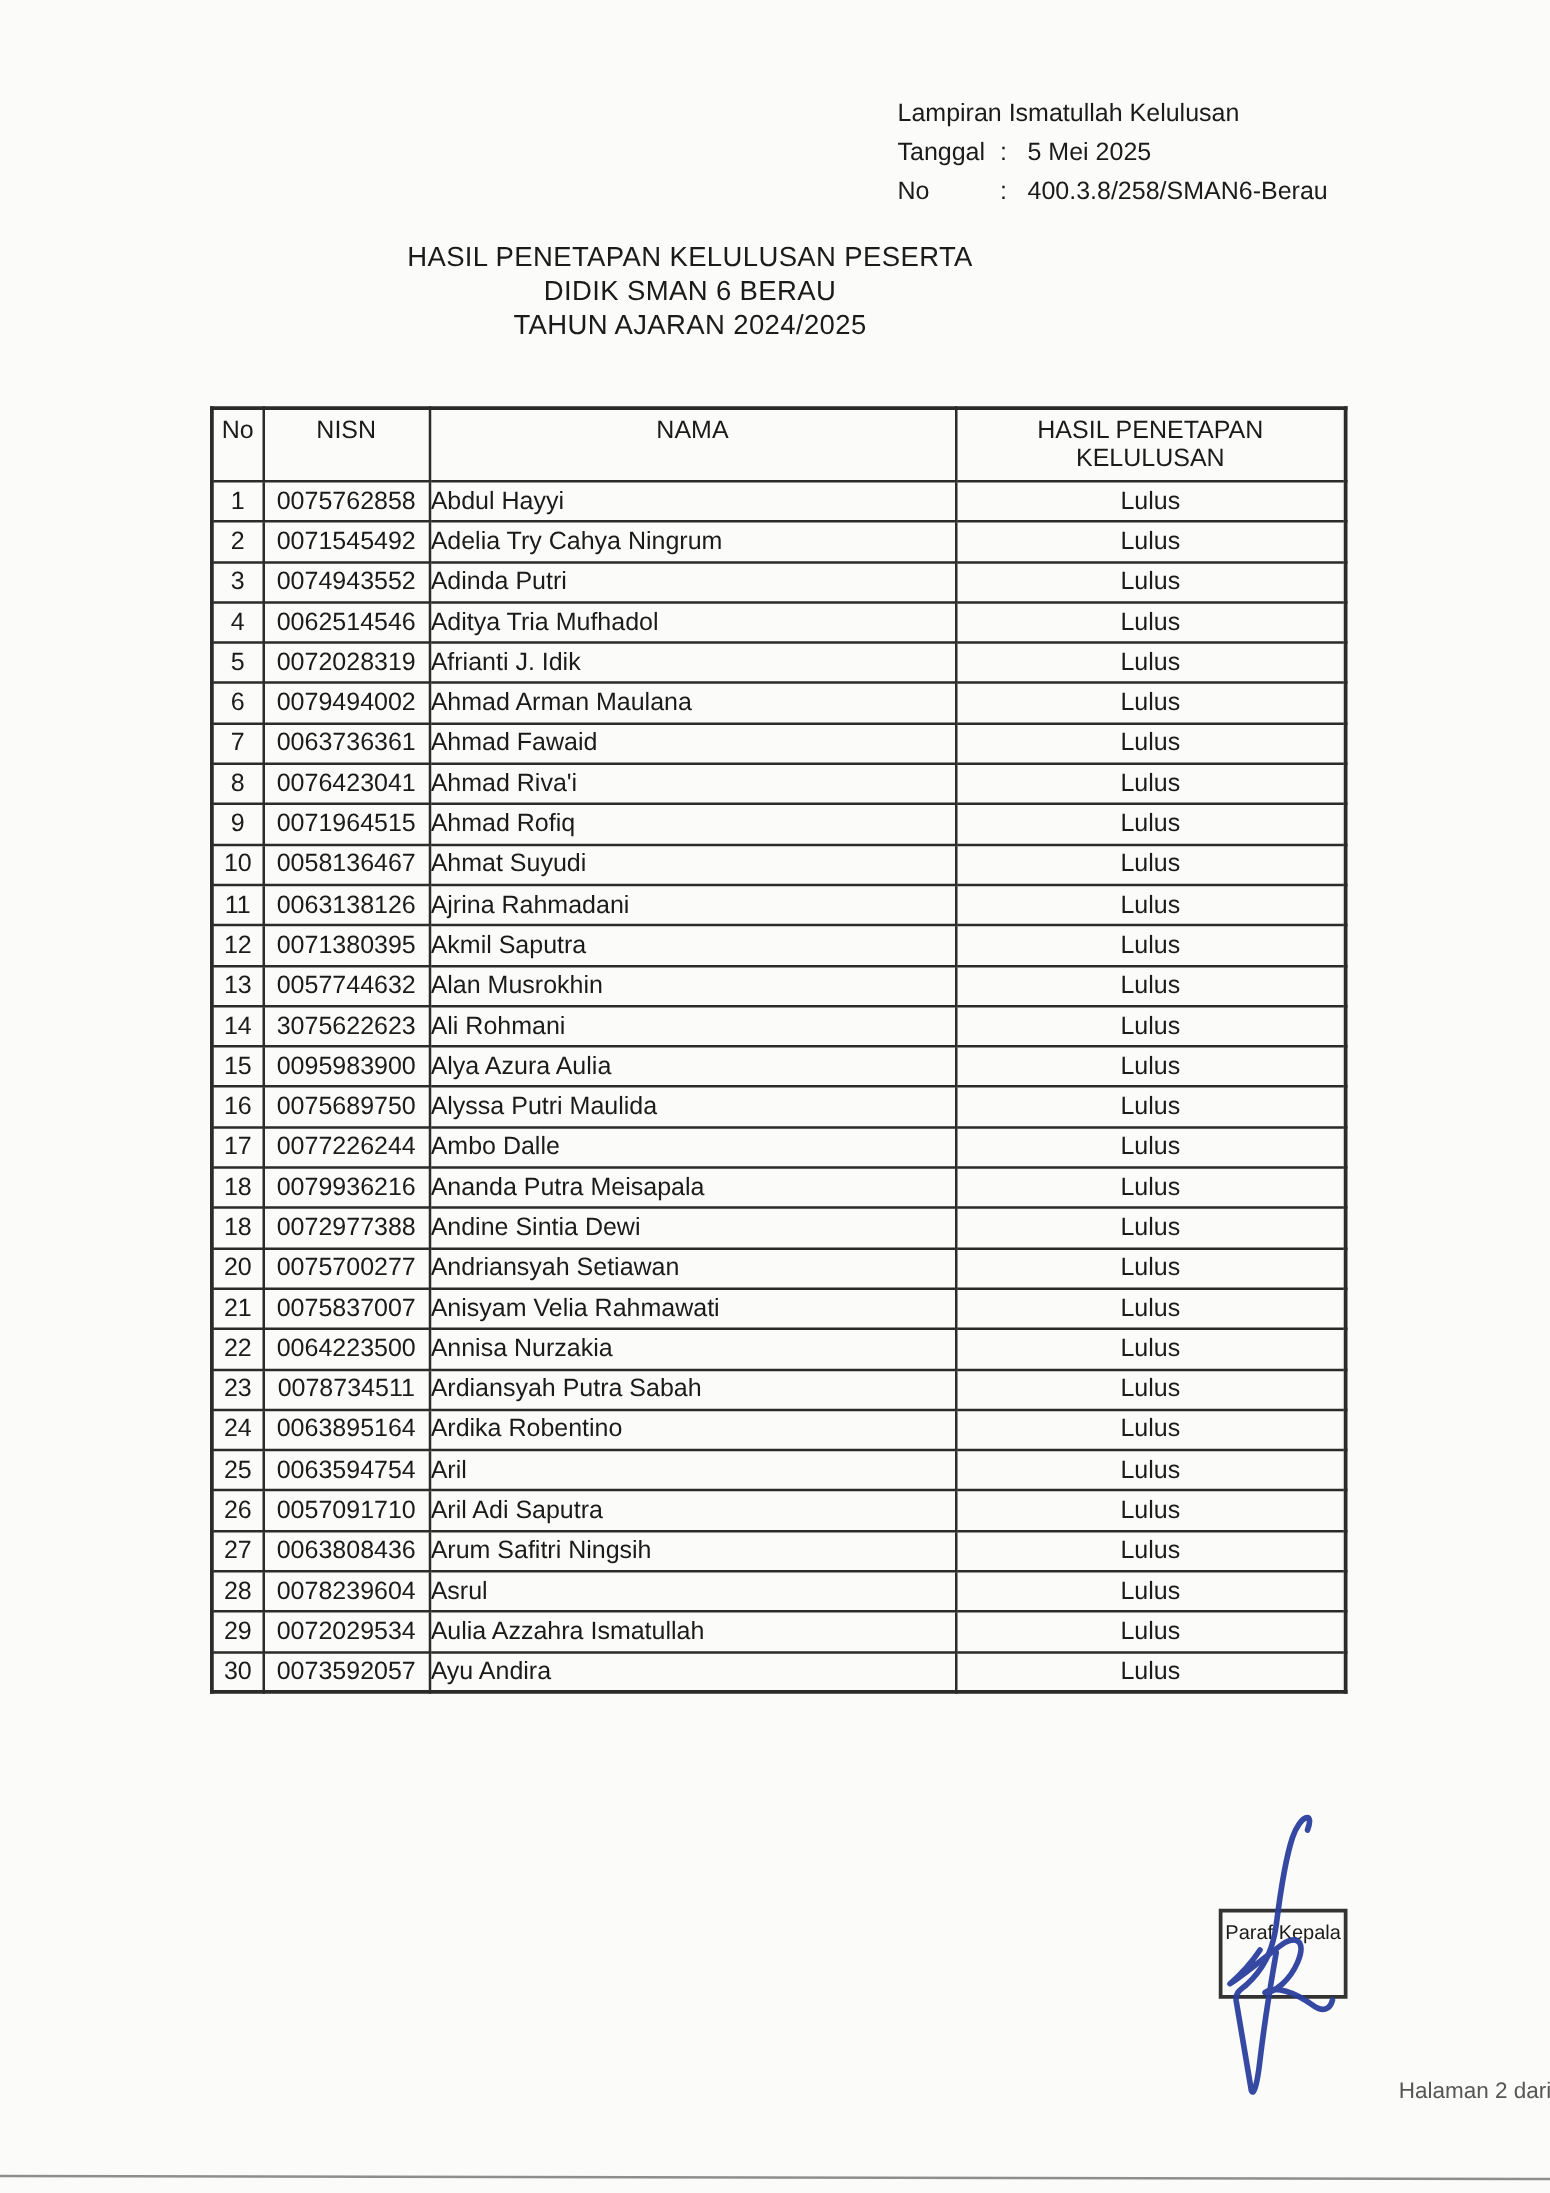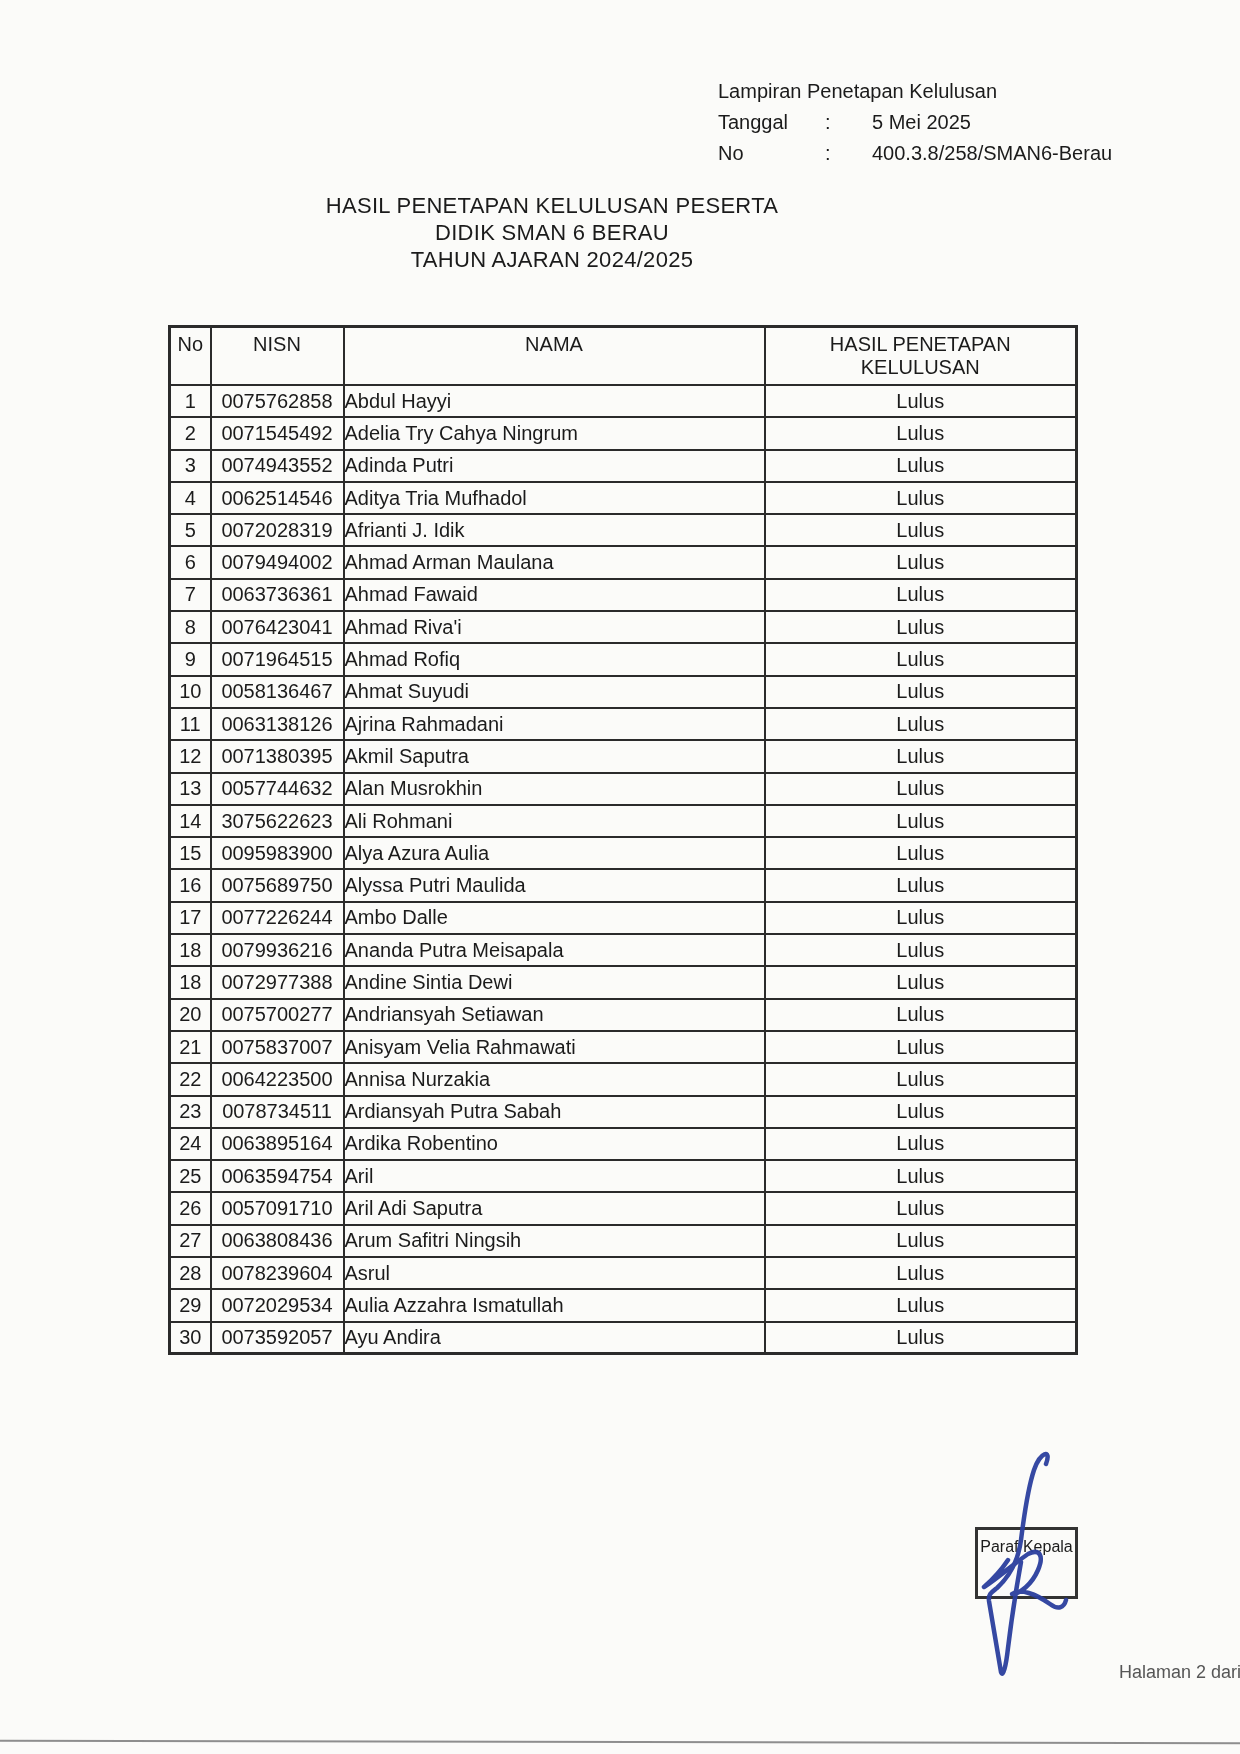--- a/index.html
+++ b/index.html
@@ -3,21 +3,21 @@
 <meta charset="utf-8">
 <style>
   html,body{margin:0;padding:0;}
   body{
     width:1240px;height:1754px;position:relative;overflow:hidden;
     background:#fbfbf9;color:#1b1b1b;
     font-family:"Liberation Sans","DejaVu Sans",sans-serif;
   }
   
   .letterhead{position:absolute;left:718px;top:76px;font-size:20px;line-height:31px;}
-  .lh-row{display:flex;gap:25px;}
+  .lh-row{display:flex;}
   .lh-label{width:82px;flex:0 0 82px;}
   .lh-colon{width:22px;flex:0 0 22px;text-align:left;}
   
   .doc-title{position:absolute;left:0;top:192px;width:1104px;text-align:center;
     font-size:22px;line-height:27px;letter-spacing:.3px;}
   
   .tbl-wrap{position:absolute;left:168px;top:325px;}
   table{border-collapse:collapse;table-layout:fixed;width:907px;background:transparent;}
   table,th,td{border:2px solid #2b2b2b;}
   table{border-width:3px;}
@@ -39,21 +39,21 @@
   .page-footer{position:absolute;left:16px;top:1662px;width:1240px;text-align:right;
     font-size:18px;color:#565656;}
   
   .scan-line{position:absolute;left:0;top:1741px;width:1240px;height:2px;
     background:#8e8e8e;transform:rotate(0.12deg);}
 </style>
 </head>
 <body>
 
 <div class="letterhead">
-  <div>Lampiran Penetapan Kelulusan</div>
+  <div>Lampiran Ismatullah Kelulusan</div>
   <div class="lh-row">
     <span class="lh-label">Tanggal</span>
     <span class="lh-colon">:</span>
     <span>5 Mei 2025</span>
   </div>
   <div class="lh-row">
     <span class="lh-label">No</span>
     <span class="lh-colon">:</span>
     <span>400.3.8/258/SMAN6-Berau</span>
   </div>

